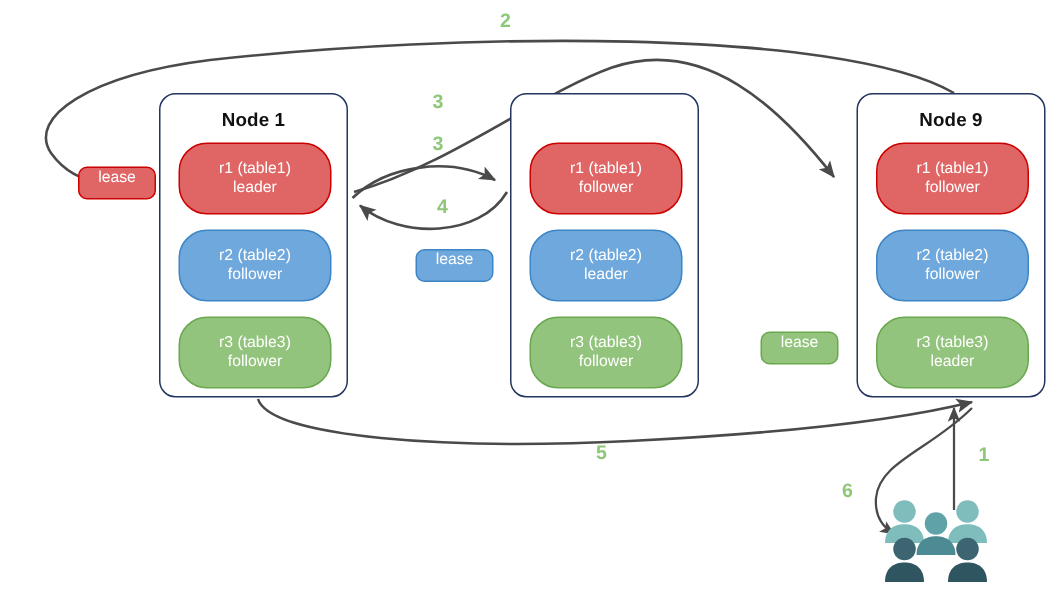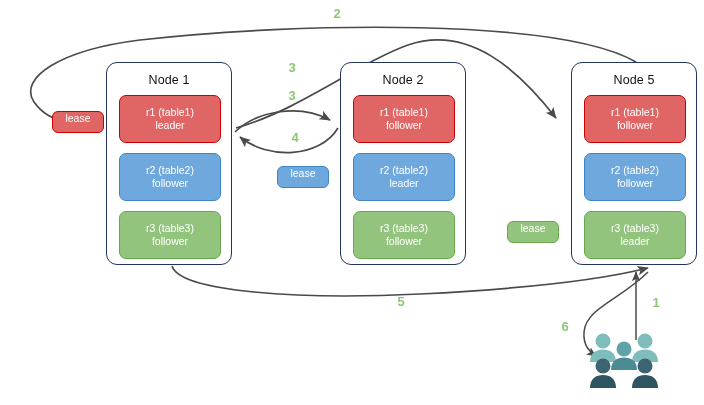--- a/index.html
+++ b/index.html
@@ -31,28 +31,28 @@
     border-radius: 11px;
     background: #ffffff;
   }
   .node-title {
     position: absolute;
     left: 0;
     right: 0;
     top: 10px;
     text-align: center;
     font-size: 12.5px;
-    font-weight: normal;
+    font-weight: bold;
     color: #111111;
     letter-spacing: 0.1px;
   }
   .replica {
     position: absolute;
     box-sizing: border-box;
-    border-radius: 7px;
+    border-radius: 19px;
     display: flex;
     flex-direction: column;
     align-items: center;
     justify-content: center;
     color: #ffffff;
     font-size: 10.5px;
     line-height: 13px;
     text-align: center;
     border-width: 1.4px;
     border-style: solid;
@@ -123,37 +123,36 @@
       <span class="rl1">r2 (table2)</span>
       <span class="rl2">follower</span>
     </div>
     <div class="replica" style="left:12px; top:148px; width:102px; height:48px; background:#93C47D; border-color:#6AA84F;">
       <span class="rl1">r3 (table3)</span>
       <span class="rl2">follower</span>
     </div>
   </div>
 
   <div class="node-box" style="left:340px; top:62px; width:126px; height:203px;">
-    <div class="node-title">Node 2</div>
     <div class="replica" style="left:12px; top:32px; width:102px; height:48px; background:#E06666; border-color:#CC0000;">
       <span class="rl1">r1 (table1)</span>
       <span class="rl2">follower</span>
     </div>
     <div class="replica" style="left:12px; top:90px; width:102px; height:48px; background:#6FA8DC; border-color:#3D85C6;">
       <span class="rl1">r2 (table2)</span>
       <span class="rl2">leader</span>
     </div>
     <div class="replica" style="left:12px; top:148px; width:102px; height:48px; background:#93C47D; border-color:#6AA84F;">
       <span class="rl1">r3 (table3)</span>
       <span class="rl2">follower</span>
     </div>
   </div>
 
   <div class="node-box" style="left:571px; top:62px; width:126px; height:203px;">
-    <div class="node-title">Node 5</div>
+    <div class="node-title">Node 9</div>
     <div class="replica" style="left:12px; top:32px; width:102px; height:48px; background:#E06666; border-color:#CC0000;">
       <span class="rl1">r1 (table1)</span>
       <span class="rl2">follower</span>
     </div>
     <div class="replica" style="left:12px; top:90px; width:102px; height:48px; background:#6FA8DC; border-color:#3D85C6;">
       <span class="rl1">r2 (table2)</span>
       <span class="rl2">follower</span>
     </div>
     <div class="replica" style="left:12px; top:148px; width:102px; height:48px; background:#93C47D; border-color:#6AA84F;">
       <span class="rl1">r3 (table3)</span>

